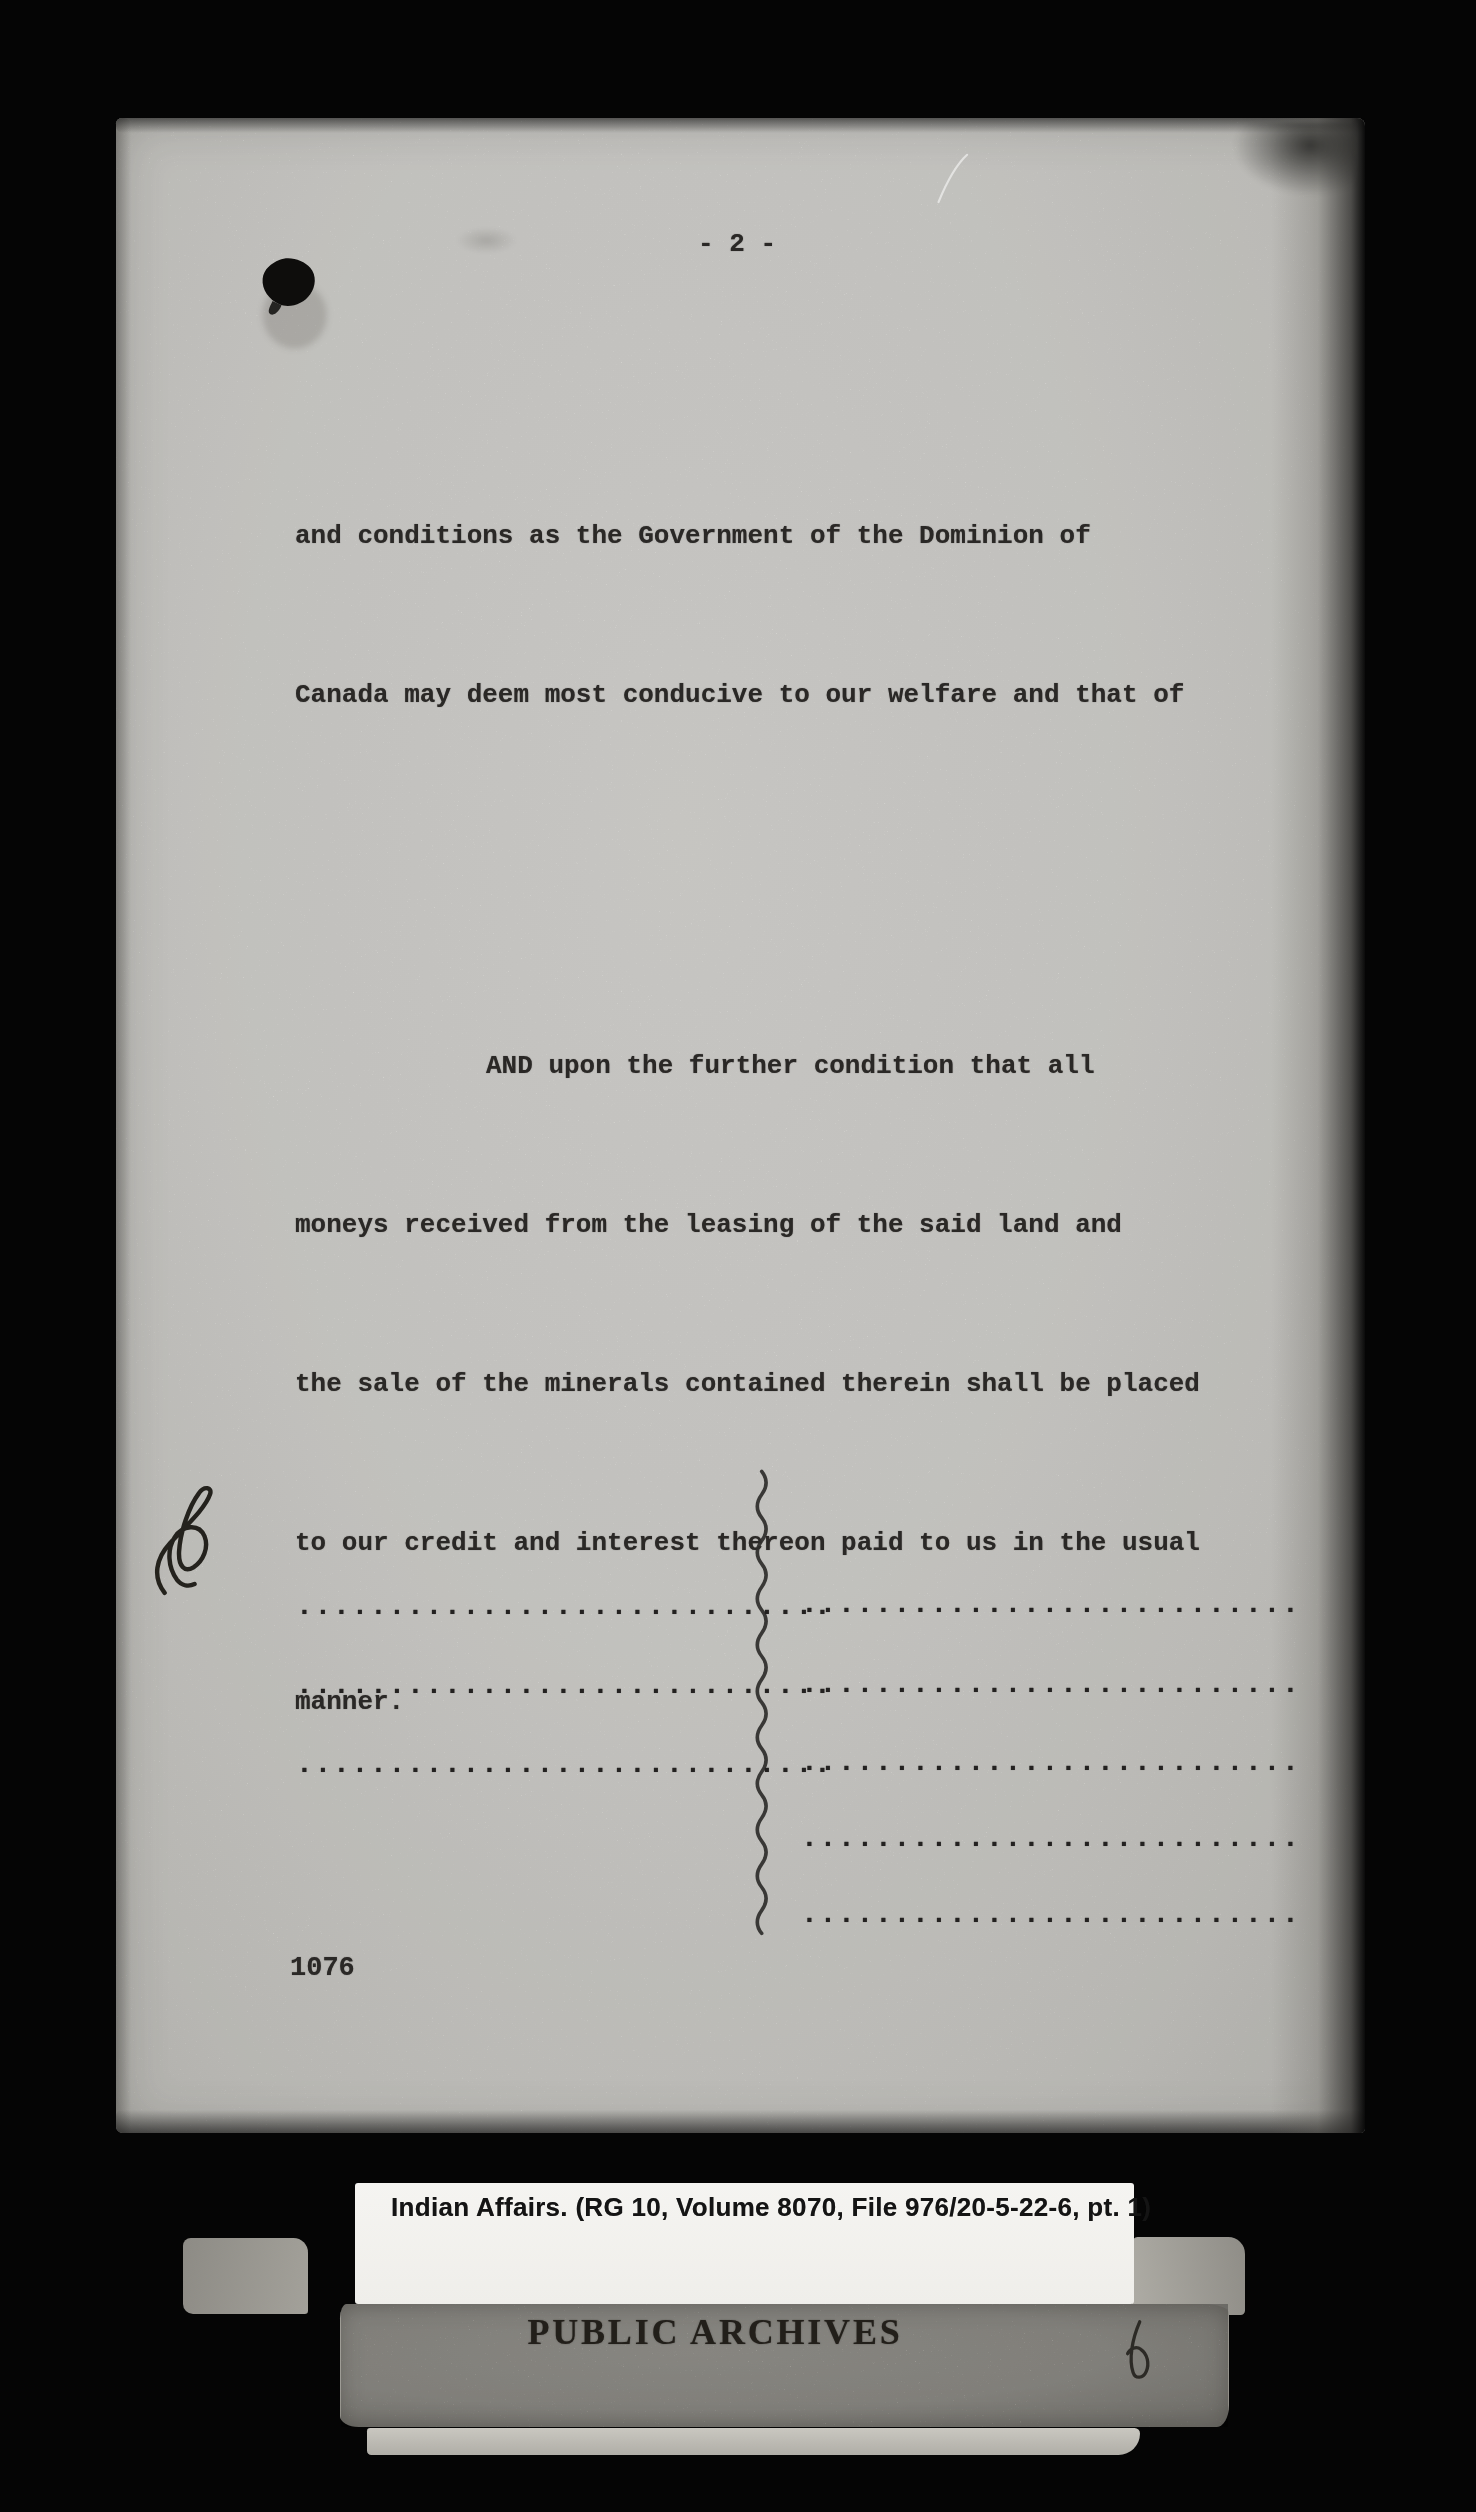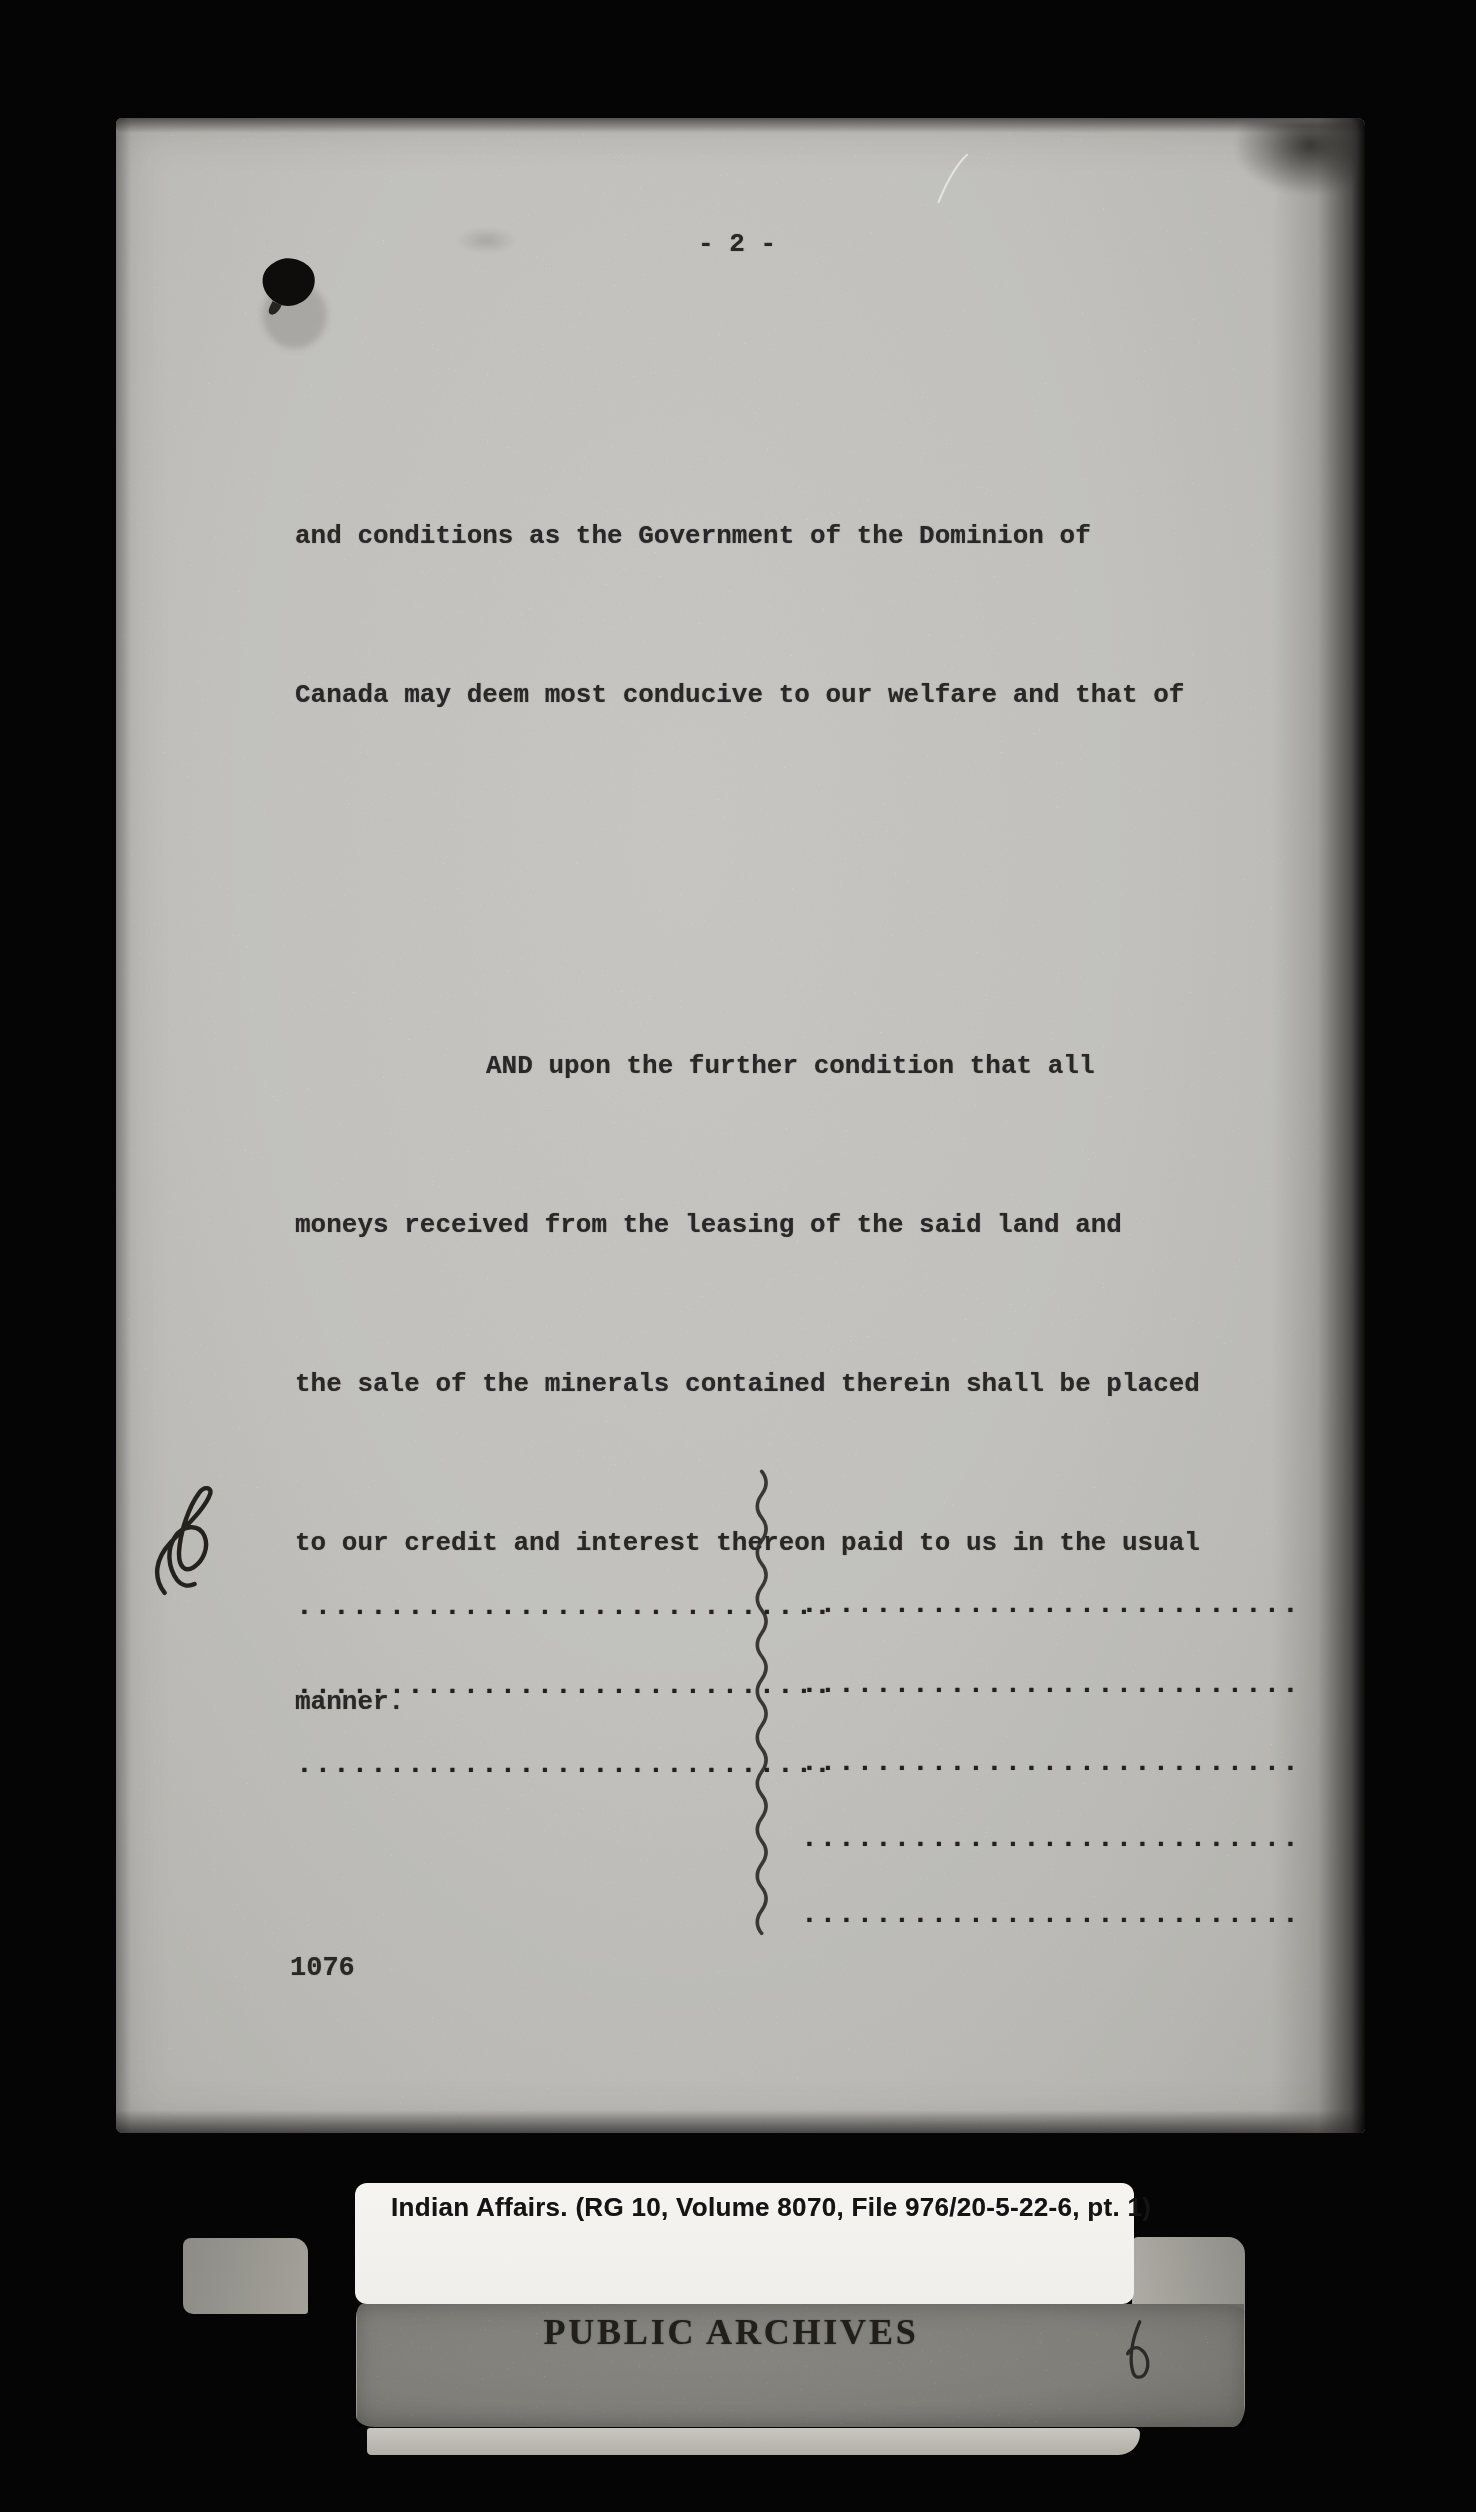--- a/index.html
+++ b/index.html
@@ -39,30 +39,30 @@
         font-size:26px;font-weight:700;color:#2a2826;text-shadow:0 0 1.1px rgba(45,42,38,.55);white-space:pre;}
   .dotline{position:absolute;height:33px;font-size:28px;font-weight:700;color:#232120;
         letter-spacing:1.7px;text-shadow:0 0 0.8px rgba(40,38,34,.6);white-space:pre;}
   .footer-num{position:absolute;left:174px;top:1835px;font-size:27px;font-weight:700;
         color:#2a2826;text-shadow:0 0 1.1px rgba(45,42,38,.55);}
   .smudge{position:absolute;left:340px;top:109px;width:61px;height:27px;border-radius:50%;
         background:radial-gradient(ellipse, rgba(80,78,72,.22), rgba(80,78,72,0) 70%);filter:blur(1.7px);}
 
   
   .label-card{position:absolute;left:355px;top:2183px;width:779px;height:121px;
-        background:linear-gradient(to bottom,#f5f4f1,#efeeea);border-radius:12px;}
+        background:linear-gradient(to bottom,#f5f4f1,#efeeea);border-radius:3px;}
   .label-text{position:absolute;left:36px;top:9px;font-family:"Liberation Sans","DejaVu Sans",sans-serif;
         font-weight:700;font-size:26px;color:#141414;letter-spacing:0.3px;white-space:pre;
         text-shadow:0 0 0.6px rgba(20,20,20,.5);}
   .scrap{position:absolute;background:#96948e;}
   .scrap-left{left:183px;top:2238px;width:125px;height:76px;border-radius:7.8px 14.5px 3.3px 10px;
         background:linear-gradient(100deg,#8d8b85,#a3a19a);}
   .scrap-right{left:1132px;top:2237px;width:113px;height:78px;border-radius:5.6px 16.7px 4.4px 3.3px;
         background:linear-gradient(260deg,#8f8d87,#aeaca5);}
-  .stamp-band{position:absolute;left:356px;top:2304px;width:889px;height:123px;
+  .stamp-band{position:absolute;left:340px;top:2304px;width:889px;height:123px;
         background:radial-gradient(ellipse at 40% 40%, #bcbab3 0%, #b3b1aa 55%, #9d9b94 90%);
         border-radius:6.7px 25.6px 12.2px 19px / 14.5px 9px 22px 11px;
         box-shadow:inset 0 0 22px rgba(60,58,52,.35);}
   .stamp-text{position:absolute;left:0;top:0;width:750px;text-align:center;
         font-family:"Liberation Serif","DejaVu Serif",serif;font-weight:700;color:#221f1a;
         letter-spacing:2.8px;text-shadow:0 0 1.4px rgba(35,32,26,.6);}
   .stamp-l1{position:absolute;left:0;width:750px;top:6.7px;font-size:36px;}
   .stamp-l2{position:absolute;left:0;width:750px;top:39px;font-size:36px;}
   .stamp-l3{position:absolute;left:0;width:750px;top:71px;font-size:36px;}
   .bottom-strip{position:absolute;left:367px;top:2428px;width:773px;height:27px;

